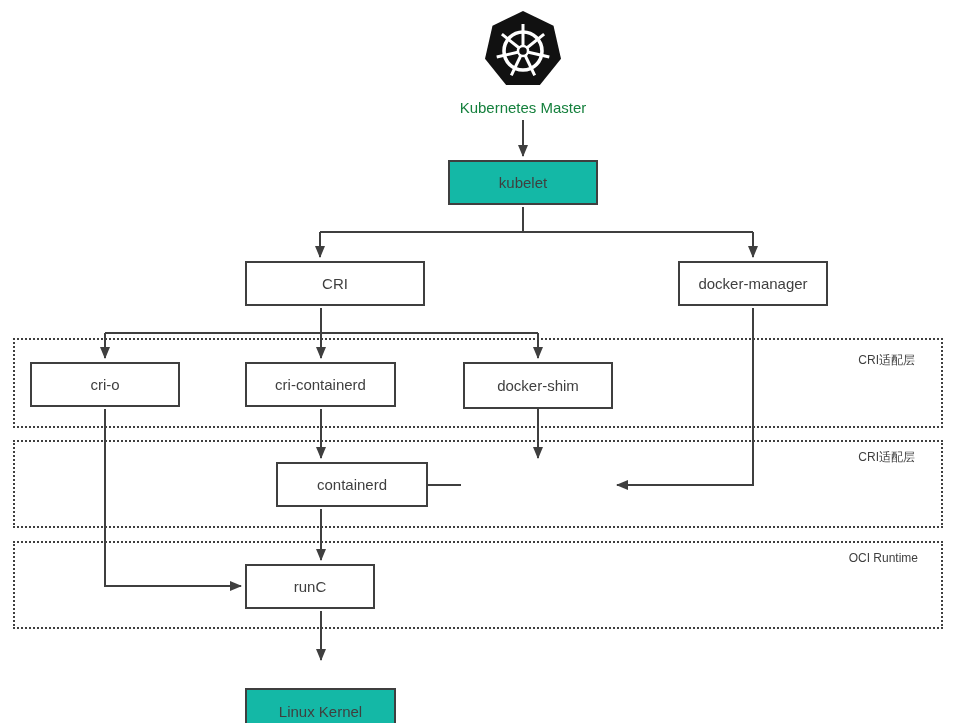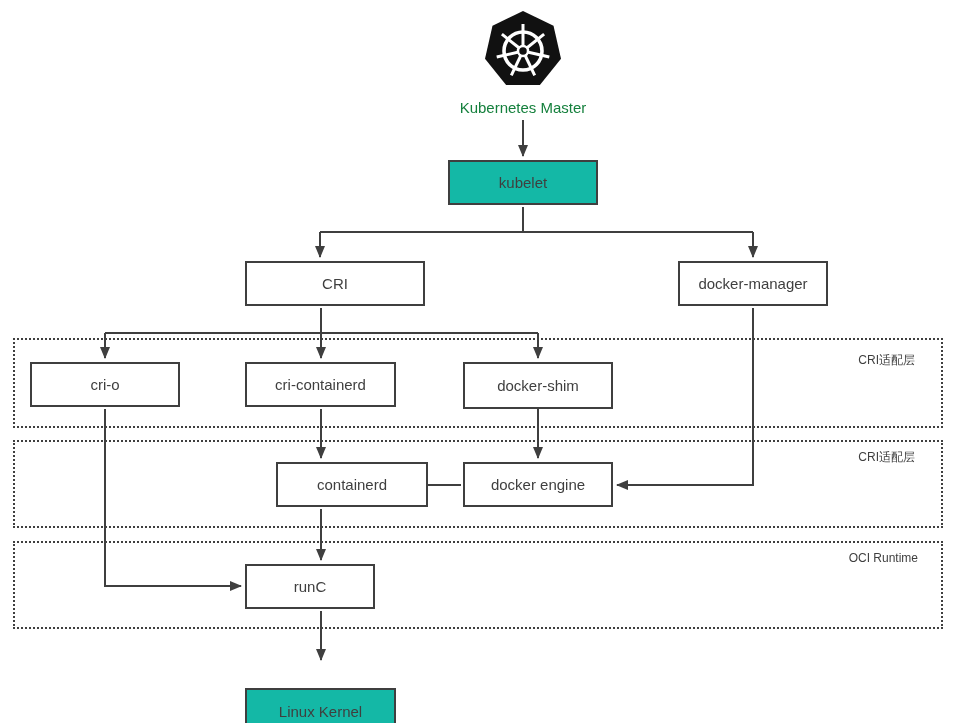--- a/index.html
+++ b/index.html
@@ -106,19 +106,18 @@
   <div class="node" style="left:678px; top:261px; width:150px; height:45px;">docker-manager</div>
 
   <div class="node" style="left:30px; top:362px; width:150px; height:45px;">cri-o</div>
 
   <div class="node" style="left:245px; top:362px; width:151px; height:45px;">cri-containerd</div>
 
   <div class="node" style="left:463px; top:362px; width:150px; height:47px;">docker-shim</div>
 
   <div class="node" style="left:245px; top:462px; width:152px; height:45px;margin-left:31px;">containerd</div>
 
-  <div class="node" style="left:463px; top:462px; width:150px; height:45px;">docker engine</div>
 
   <div class="node" style="left:245px; top:564px; width:130px; height:45px;">runC</div>
 
   <div class="node gray" style="left:245px; top:664px; width:151px; height:46px;margin-top:24px;">Linux Kernel</div>
 
 </div>
 
 </body></html>

